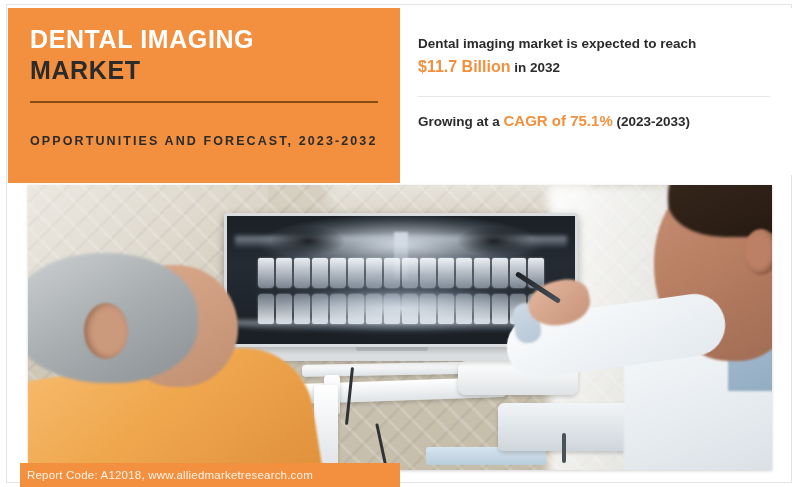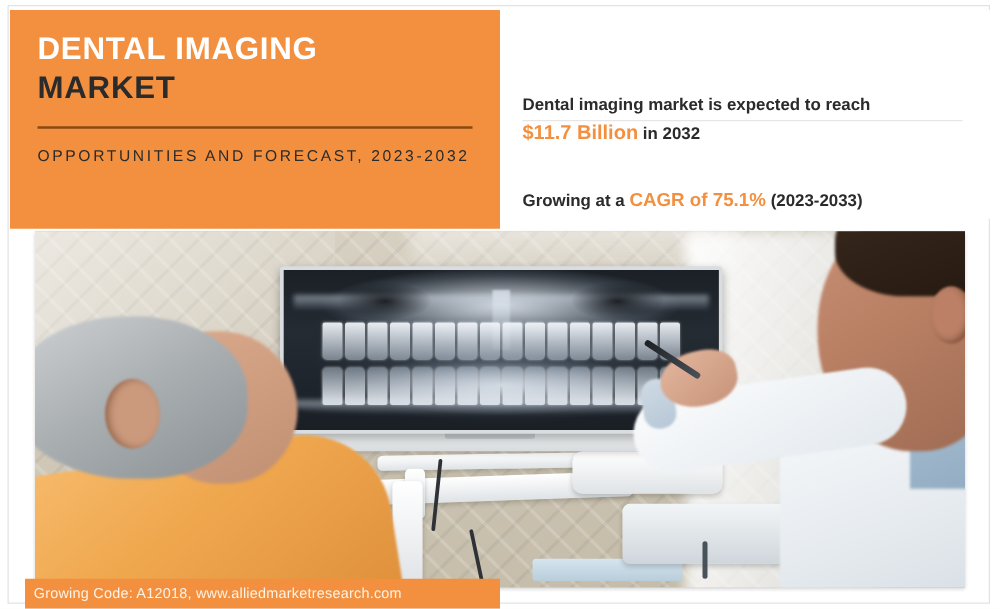--- a/index.html
+++ b/index.html
@@ -63,44 +63,43 @@
     line-height: 1.22;
     margin: 0;
   }
   .title-rule {
     margin-top: 16px;
     width: 348px;
     height: 2px;
     background: #8a4a14;
   }
   .subtitle {
-    margin-top: 13px;
+    margin-top: 29px;
     color: #2b2b2b;
     font-size: 12.5px;
-    font-weight: normal;
+    font-weight: bold;
     letter-spacing: 2.1px;
     line-height: 1.55;
   }
 
   
   #header-stats {
     position: absolute;
     left: 400px;
     top: 8px;
     width: 392px;
     height: 167px;
     background: #ffffff;
     box-sizing: border-box;
     padding: 0 24px;
   }
   .stat-block {
     position: absolute;
     left: 18px;
     right: 26px;
-    margin-top: 40px;
   }
   .stat-one  { top: 26px; }
   .stat-two  { top: 101px; }
   .stat-text {
     color: #2b2b2b;
     font-size: 13.5px;
     font-weight: bold;
     line-height: 1.55;
     margin: 0;
   }
@@ -655,16 +654,16 @@
     <div class="patient-chair"></div>
     <div class="patient-shirt"></div>
     <div class="patient-face"></div>
     <div class="patient-hair"></div>
     <div class="patient-ear"></div>
 
 
   </div>
 
   <div id="footer-bar">
-    <span class="footer-text">Growing Code: A12018, www.alliedmarketresearch.com</span>
+    <span class="footer-text">Report Code: A12018, www.alliedmarketresearch.com</span>
   </div>
 
 </div>
 
 </body></html>

